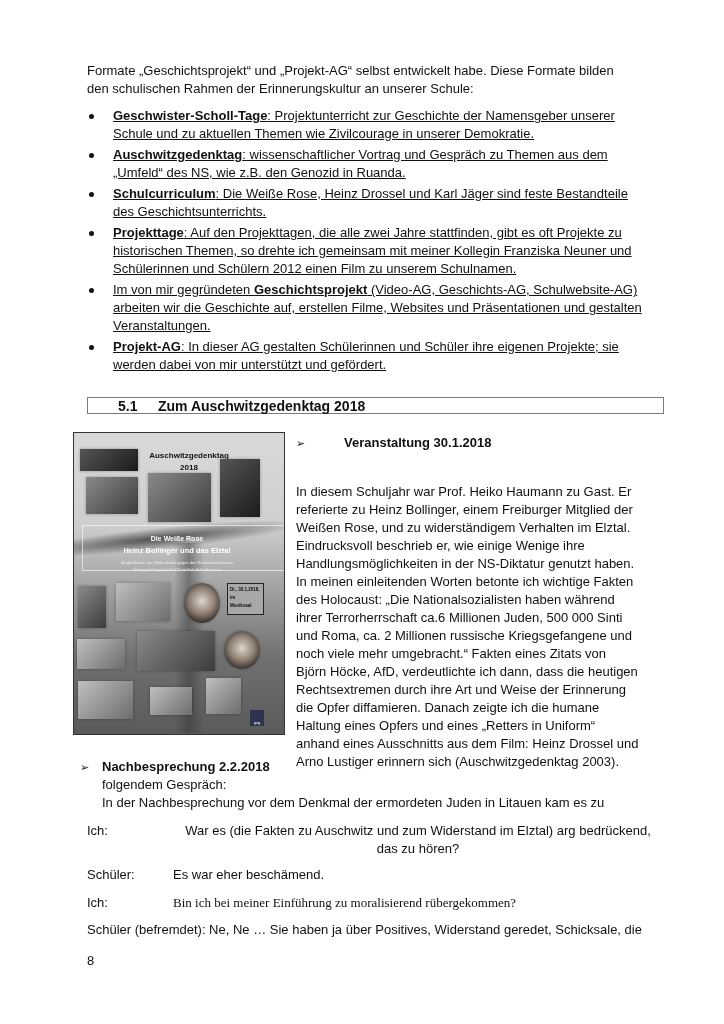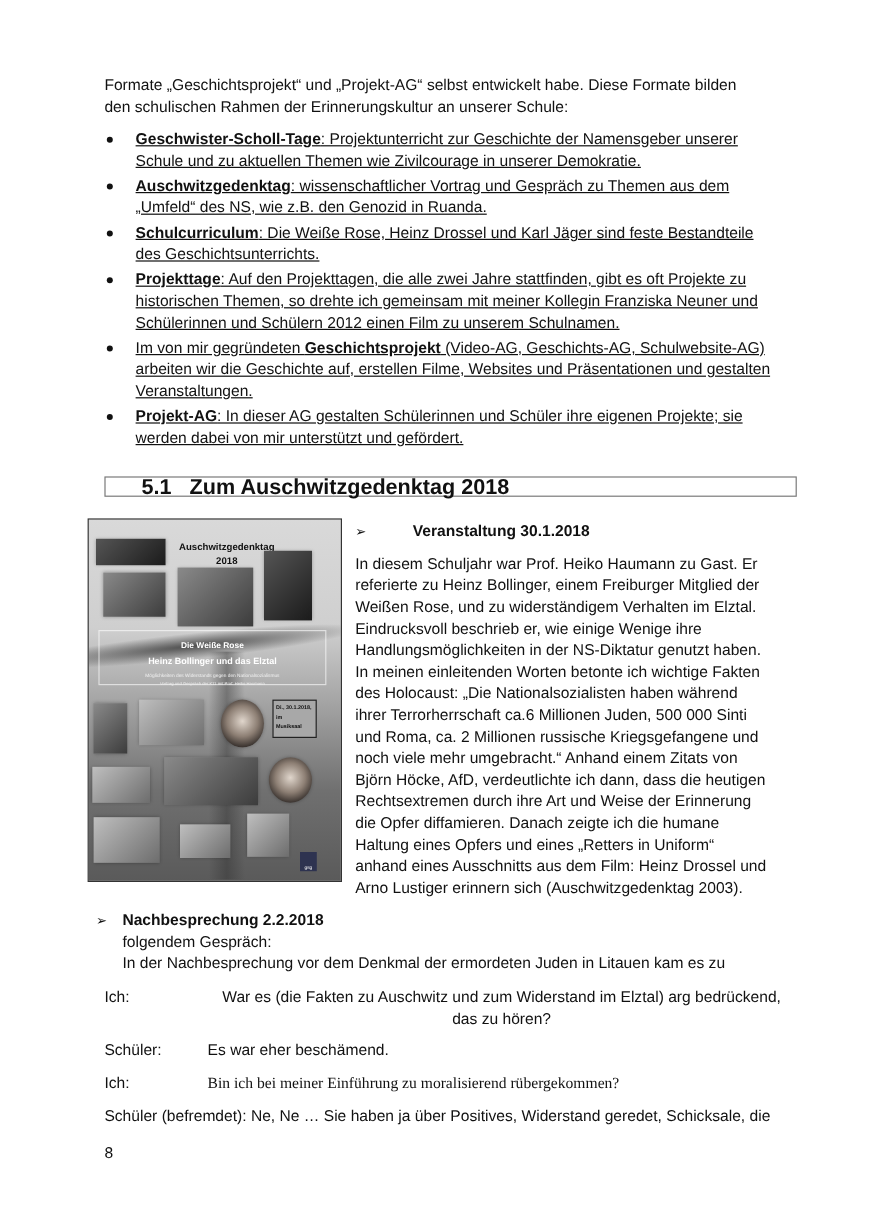--- a/index.html
+++ b/index.html
@@ -15,21 +15,21 @@
     .bullets { left: 87px; top: 107px; width: 565px; margin: 0; padding: 0; list-style: none; text-decoration: underline; }
     .bullets li { position: relative; padding-left: 26px; margin-bottom: 3px; }
     .bullets li .dot {
       position: absolute; left: 2px; top: 7px; width: 5px; height: 5px;
       background: #111; border-radius: 50%;
     }
 
     .section-box {
       left: 87px; top: 397px; width: 577px; height: 17px;
       border: 1px solid #7a7a7a; box-sizing: border-box;
-      font-weight: bold; font-size: 18px; line-height: 16px;
+      font-weight: bold; font-size: 14px; line-height: 16px;
     }
     .section-box .num { position: absolute; left: 30px; top: 0; }
     .section-box .ttl { position: absolute; left: 70px; top: 0; }
 
     
     .poster {
       left: 73px; top: 432px; width: 212px; height: 303px;
       border: 1px solid #333; box-sizing: border-box; overflow: hidden;
       background: linear-gradient(180deg, #d9d9d9 0%, #cfcfcf 30%, #9b9b9b 55%, #707070 75%, #5a5a5a 100%);
     }
@@ -45,20 +45,21 @@
     .poster .ptitle { position: absolute; left: 60px; top: 17px; width: 110px; text-align: center;
       font-weight: bold; font-size: 8px; line-height: 12px; color: #111; }
     .ph { position: absolute; background: #333; box-shadow: 0 0 3px rgba(0,0,0,.3); }
     .ph.light { background: linear-gradient(135deg,#bfbfbf,#6d6d6d); }
     .ph.mid { background: linear-gradient(135deg,#8a8a8a,#3c3c3c); }
     .ph.dark { background: linear-gradient(135deg,#555,#1b1b1b); }
     .ph.round { border-radius: 50%; background: radial-gradient(circle at 50% 45%, #e0d6cc 0%, #8d7f74 45%, #3b3430 75%, #cfc6bd 100%); }
     .poster .band {
       position: absolute; left: 8px; top: 92px; width: 188px; height: 44px;
       border: 1px solid rgba(255,255,255,.6);
+      padding-left: 24px;
     }
     .poster .b1 { position: absolute; left: 0; top: 4px; width: 188px; text-align: center; font-size: 7px; font-weight: bold; color: #fff; }
     .poster .b2 { position: absolute; left: 0; top: 16px; width: 188px; text-align: center; font-size: 7.5px; font-weight: bold; color: #fff; }
     .poster .b3 { position: absolute; left: 0; top: 28px; width: 188px; text-align: center; font-size: 4px; color: #f2f2f2; }
     .poster .b4 { position: absolute; left: 0; top: 35px; width: 188px; text-align: center; font-size: 3.5px; color: #eee; }
     .poster .datebox {
       position: absolute; left: 153px; top: 150px; width: 37px; height: 32px;
       border: 1px solid #222; background: #a8a8a8; font-size: 4.5px; line-height: 8px;
       padding: 2px; box-sizing: border-box; color: #111; font-weight: bold;
     }
@@ -145,31 +146,31 @@
   <div class="ph light" style="left:4px;top:248px;width:55px;height:38px;"></div>
   <div class="ph light" style="left:76px;top:254px;width:42px;height:28px;"></div>
   <div class="ph light" style="left:132px;top:245px;width:35px;height:36px;"></div>
   <div class="logo">gsg</div>
 </div>
 
 <div class="abs rcol" style="top:434px;">
   <span class="arrow">➢</span>
   <b style="position:absolute;left:48px;">Veranstaltung 30.1.2018</b>
 </div>
-<div class="abs rcol" style="top:461px;">
+<div class="abs rcol" style="top:483px;">
   <div>In diesem Schuljahr war Prof. Heiko Haumann zu Gast. Er</div>
   <div>referierte zu Heinz Bollinger, einem Freiburger Mitglied der</div>
   <div>Weißen Rose, und zu widerständigem Verhalten im Elztal.</div>
   <div>Eindrucksvoll beschrieb er, wie einige Wenige ihre</div>
   <div>Handlungsmöglichkeiten in der NS-Diktatur genutzt haben.</div>
   <div>In meinen einleitenden Worten betonte ich wichtige Fakten</div>
   <div>des Holocaust:  „Die Nationalsozialisten haben während</div>
   <div>ihrer Terrorherrschaft ca.6 Millionen Juden, 500 000 Sinti</div>
   <div>und Roma, ca. 2 Millionen russische Kriegsgefangene und</div>
-  <div>noch viele mehr umgebracht.“ Anhand einem Zitats von</div>
+  <div>noch viele mehr umgebracht.“ Fakten eines Zitats von</div>
   <div>Björn Höcke, AfD, verdeutlichte ich dann, dass die heutigen</div>
   <div>Rechtsextremen durch ihre Art und Weise der Erinnerung</div>
   <div>die Opfer diffamieren. Danach zeigte ich die humane</div>
   <div>Haltung eines Opfers und eines „Retters in Uniform“</div>
   <div>anhand eines Ausschnitts aus dem Film: Heinz Drossel und</div>
   <div>Arno Lustiger erinnern sich (Auschwitzgedenktag 2003).</div>
 </div>
 
 <div class="abs" style="left:80px;top:758px;">
   <span class="arrow">➢</span>

